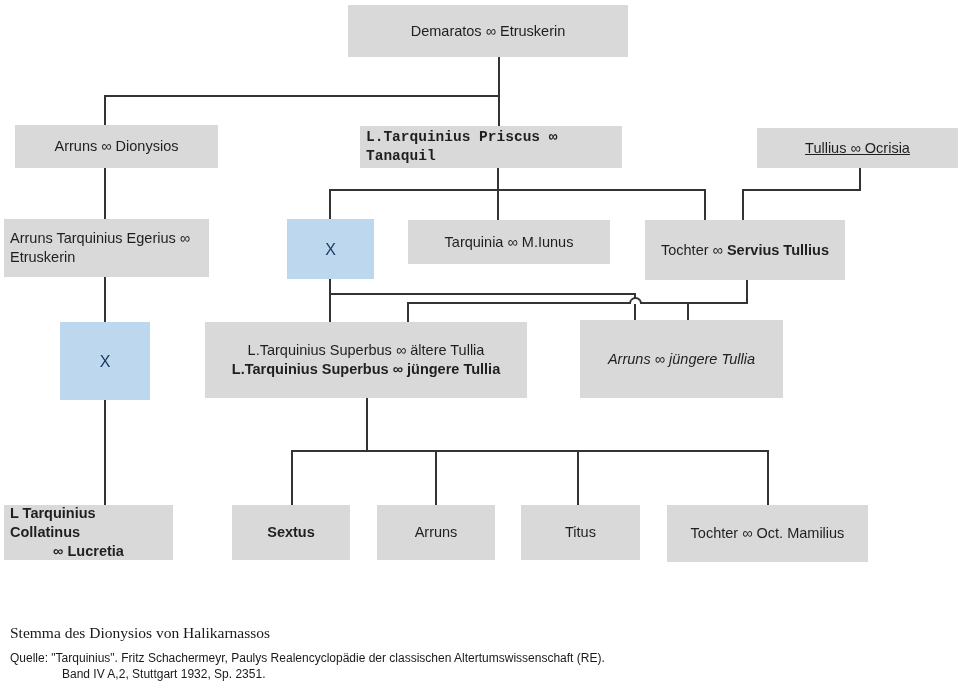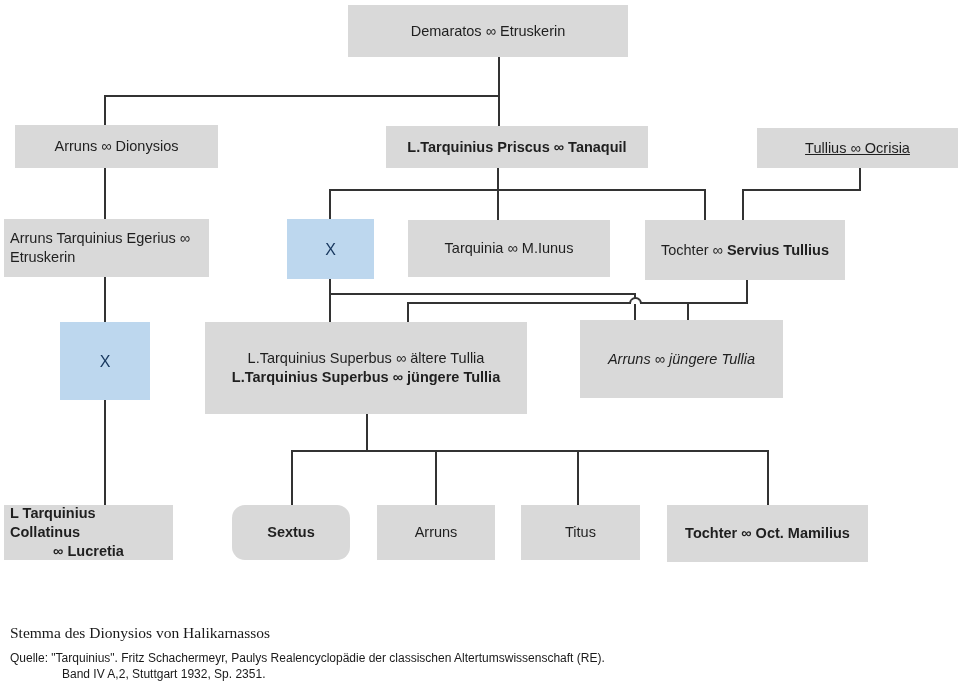--- a/index.html
+++ b/index.html
@@ -60,65 +60,65 @@
 <div class="edge" style="left:577px;top:450px;width:2px;height:55px;"></div>
 <div class="edge" style="left:767px;top:450px;width:2px;height:55px;"></div>
 
 <div class="node" style="left:348px;top:5px;width:280px;height:52px;">
   <span>Demaratos ∞ Etruskerin</span>
 </div>
 
 <div class="node" style="left:15px;top:125px;width:203px;height:43px;">
   <span>Arruns ∞ Dionysios</span>
 </div>
-<div class="node" style="left:386px;top:126px;width:262px;height:42px;">
+<div class="node" style="left:360px;top:126px;width:262px;height:42px;font-family:Liberation Mono, monospace;">
   <span class="bold">L.Tarquinius Priscus ∞ Tanaquil</span>
 </div>
 <div class="node" style="left:757px;top:128px;width:201px;height:40px;text-decoration:underline;">
   <span>Tullius ∞ Ocrisia</span>
 </div>
 
 <div class="node" style="left:4px;top:219px;width:205px;height:58px;">
   <span>Arruns Tarquinius Egerius ∞ Etruskerin</span>
 </div>
 <div class="node unknown" style="left:287px;top:219px;width:87px;height:60px;">
   <span>X</span>
 </div>
-<div class="node" style="left:408px;top:220px;width:202px;height:57px;">
+<div class="node" style="left:408px;top:220px;width:202px;height:44px;">
   <span>Tarquinia ∞ M.Iunus</span>
 </div>
 <div class="node" style="left:645px;top:220px;width:200px;height:60px;">
   <span><span>Tochter ∞ </span><span class="bold">Servius Tullius</span></span>
 </div>
 
 <div class="node unknown" style="left:60px;top:322px;width:90px;height:78px;">
   <span>X</span>
 </div>
-<div class="node" style="left:205px;top:322px;width:322px;height:92px;">
+<div class="node" style="left:205px;top:322px;width:322px;height:76px;">
   <span>L.Tarquinius Superbus ∞ ältere Tullia</span>
   <span class="bold">L.Tarquinius Superbus ∞ jüngere Tullia</span>
 </div>
 <div class="node" style="left:580px;top:320px;width:203px;height:78px;font-style:italic;">
   <span>Arruns ∞ jüngere Tullia</span>
 </div>
 
 <div class="node" style="left:4px;top:505px;width:169px;height:55px;">
   <span class="bold">L Tarquinius Collatinus</span>
   <span class="bold">∞ Lucretia</span>
 </div>
-<div class="node" style="left:232px;top:505px;width:118px;height:55px;border-radius:13px;">
+<div class="node" style="left:232px;top:505px;width:118px;height:55px;">
   <span class="bold">Sextus</span>
 </div>
 <div class="node" style="left:377px;top:505px;width:118px;height:55px;">
   <span>Arruns</span>
 </div>
 <div class="node" style="left:521px;top:505px;width:119px;height:55px;">
   <span>Titus</span>
 </div>
-<div class="node" style="left:667px;top:505px;width:201px;height:57px;font-weight:bold;">
+<div class="node" style="left:667px;top:505px;width:201px;height:57px;">
   <span>Tochter ∞ Oct. Mamilius</span>
 </div>
 
 <div class="caption-title">Stemma des Dionysios von Halikarnassos</div>
 <div class="caption-src">
   <div class="l1">Quelle: "Tarquinius". Fritz Schachermeyr, Paulys Realencyclopädie der classischen Altertumswissenschaft (RE).</div>
   <div class="l2">Band IV A,2, Stuttgart 1932, Sp. 2351.</div>
 </div>
 
 </body></html>

